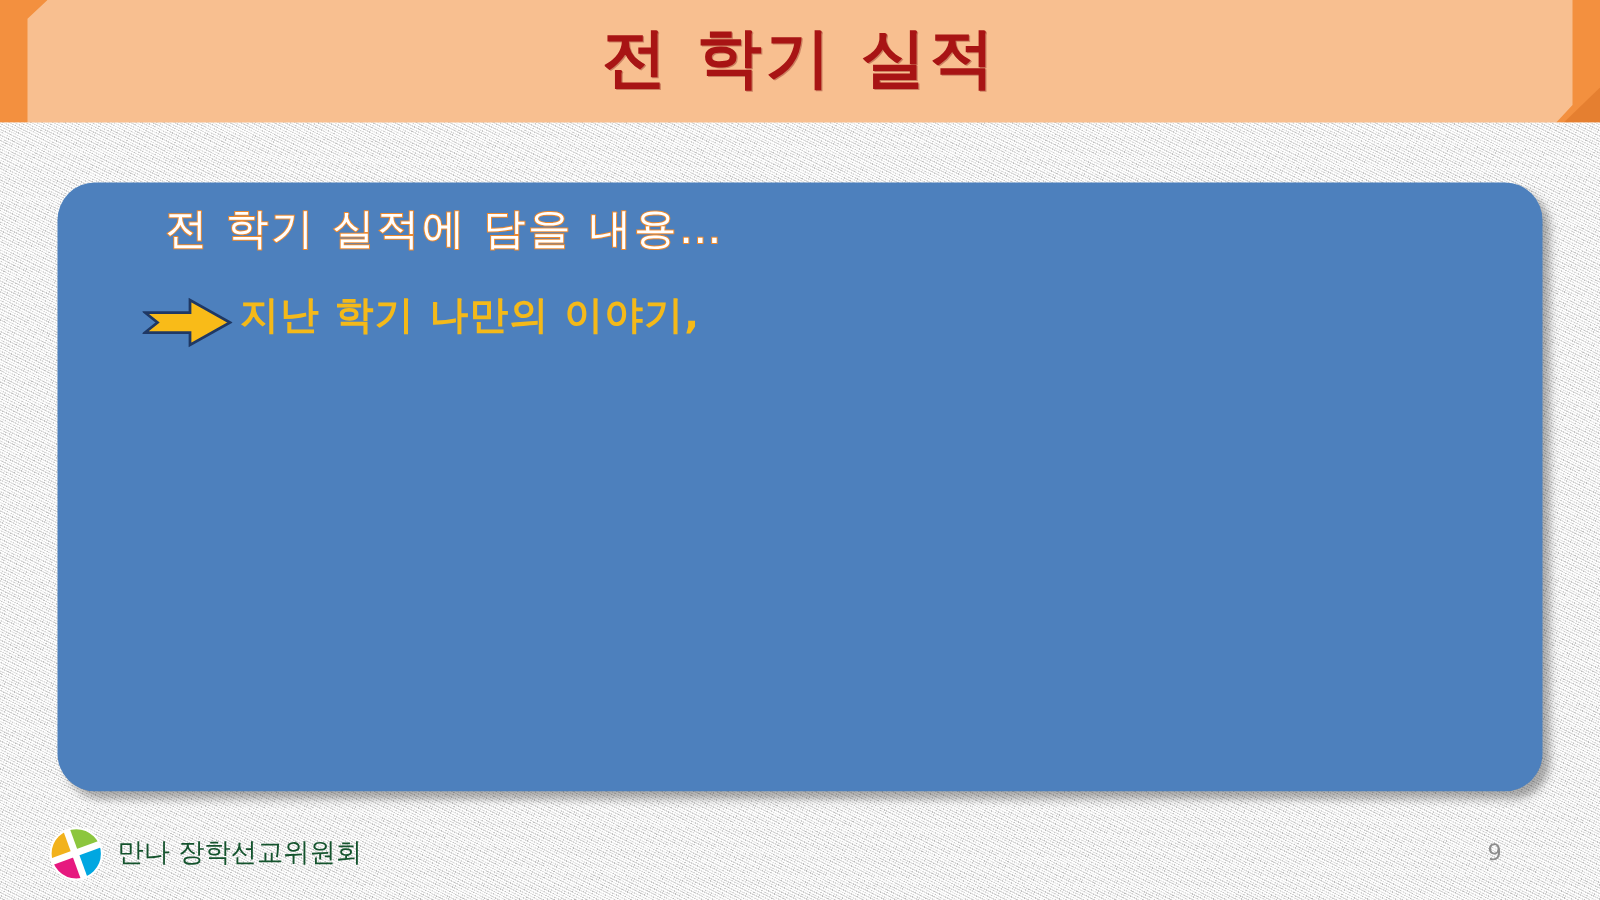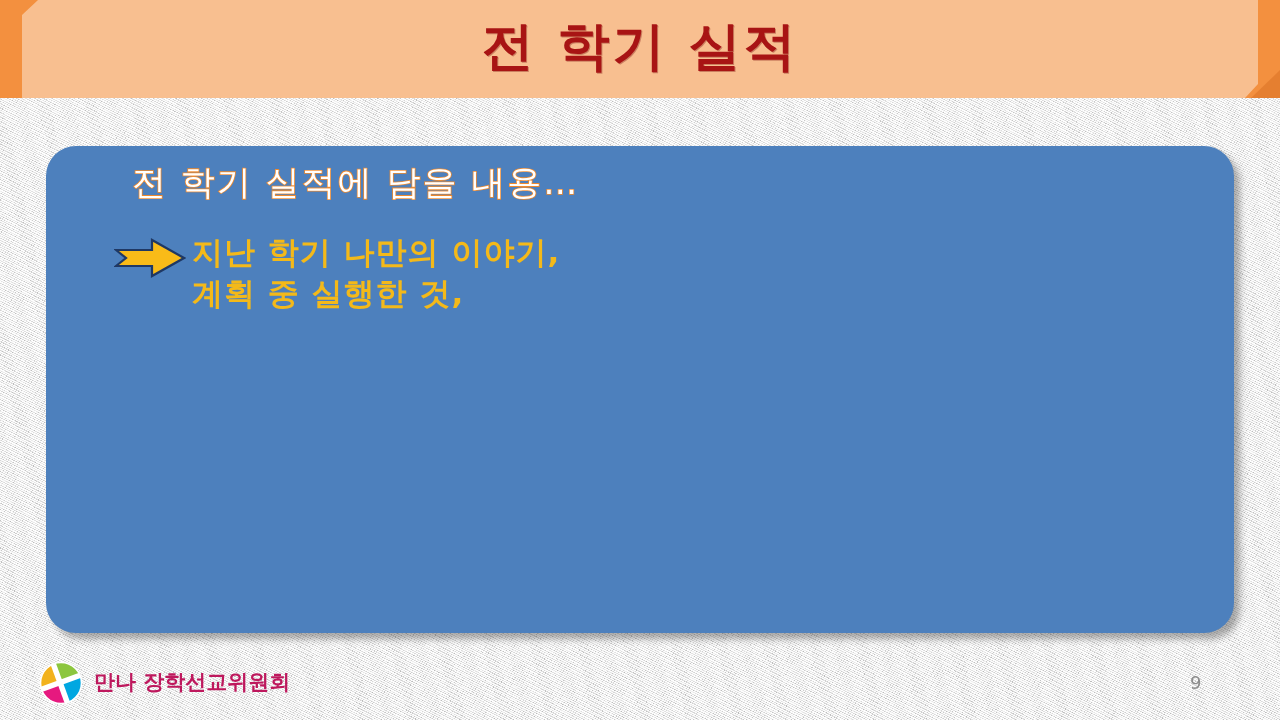--- a/index.html
+++ b/index.html
@@ -151,24 +151,23 @@
     left: 39px;
     top: 661px;
     width: 44px;
     height: 44px;
   }
   #footer-text {
     position: absolute;
     left: 94px;
     top: 668px;
     font-size: 21px;
-    color: #be185d;
+    color: #14532d;
     letter-spacing: 0px;
     white-space: nowrap;
-    font-weight: bold;
   }
   #page-number {
     position: absolute;
     left: 1190px;
     top: 672px;
     font-size: 18px;
     color: #8d8d8d;
   }
 </style>
 </head>
@@ -191,21 +190,20 @@
     <div id="panel-heading">전 학기 실적에 담을 내용…</div>
 
     <div id="bullet-row">
 
       <svg id="bullet-arrow" viewBox="0 0 72 40">
         <polygon points="2,12 12,20 2,28 38,28 38,38 70,20 38,2 38,12" fill="#f9bb18" stroke="#1f3864" stroke-width="2.2" stroke-linejoin="miter"></polygon>
       </svg>
 
       <div id="bullet-lines">
         <span class="bullet-line">지난 학기 나만의 이야기,</span>
-        <span class="bullet-line">계획 중 실행한 것,</span>
       </div>
 
     </div>
   </div>
 
   <svg id="footer-logo" viewBox="0 0 44 44">
     <defs>
       <clipPath id="logoCircle">
           <circle cx="22" cy="22" r="20.5"></circle>
         </clipPath>

